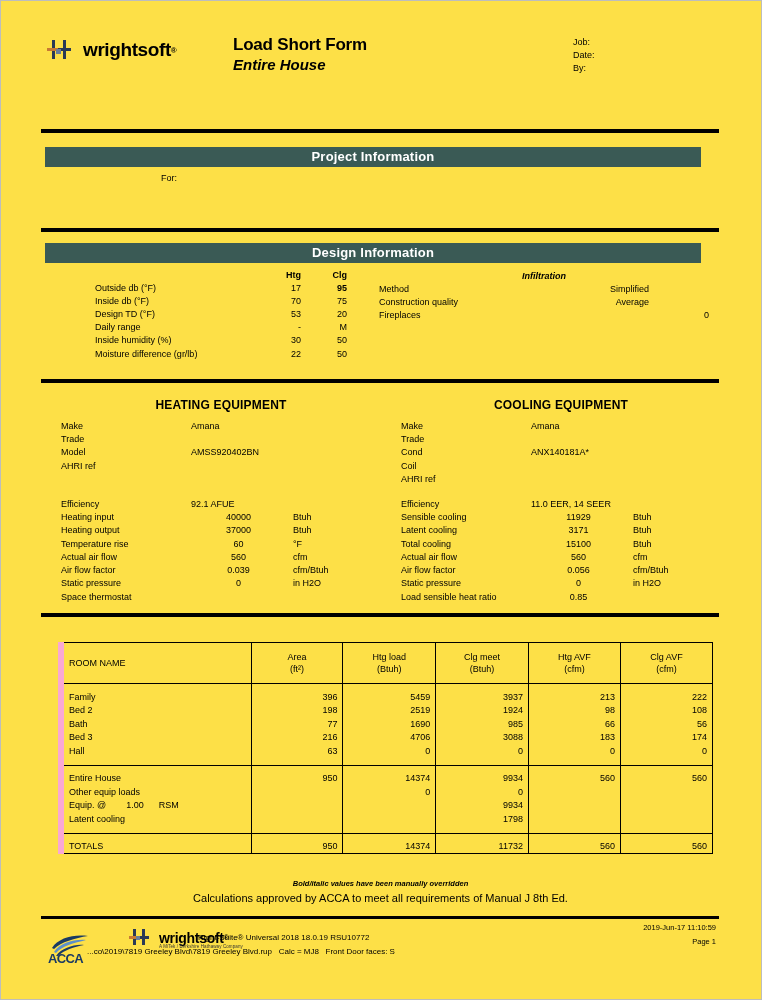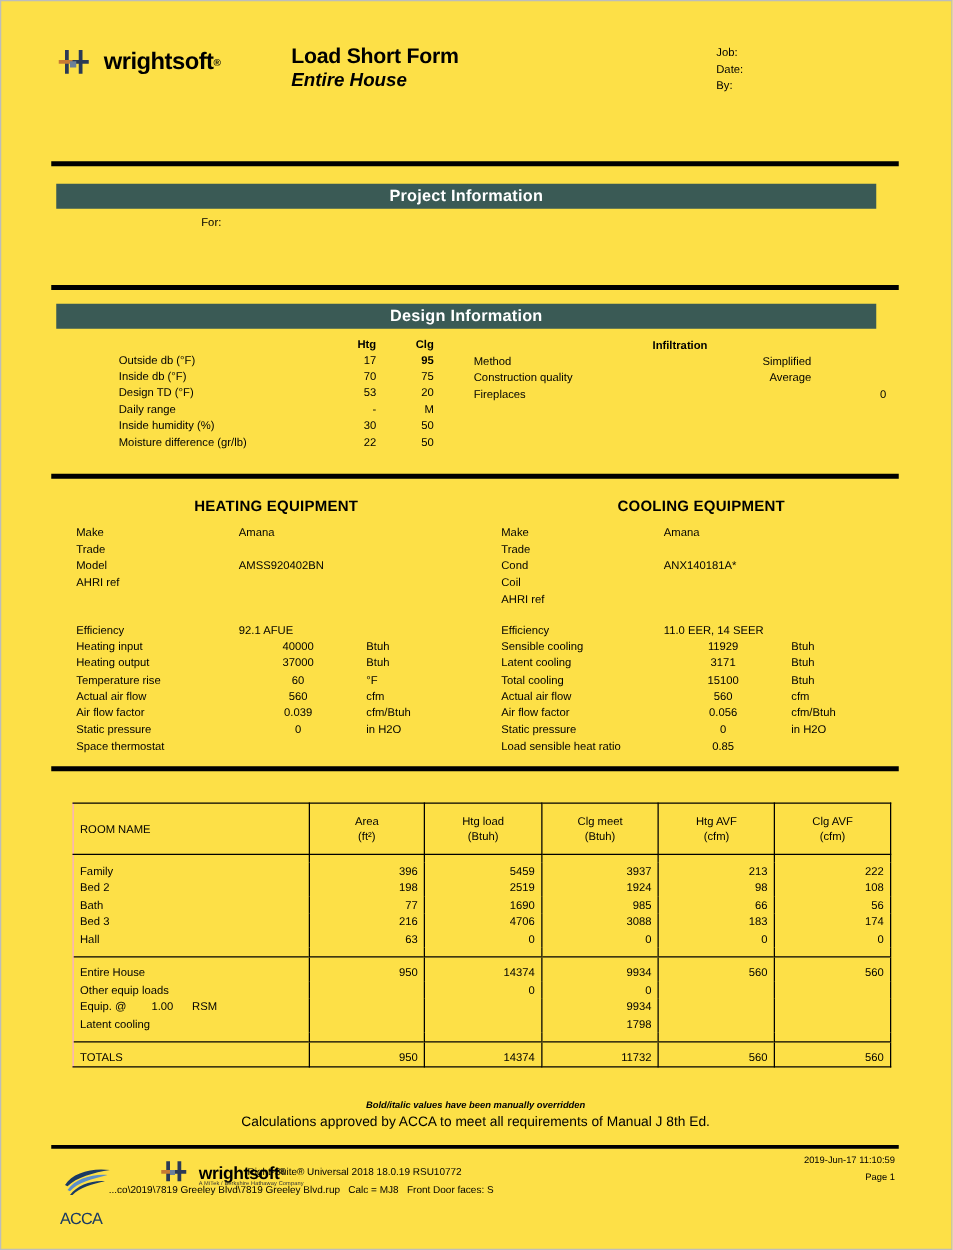--- a/index.html
+++ b/index.html
@@ -159,21 +159,21 @@
     left: 378px;
     top: 268px;
     width: 330px;
     font-size: 9px;
   }
   .design-right table { border-collapse: collapse; width: 100%; }
   .design-right td { font-size: 9px; padding: 0; height: 13px; }
   .dr-label { width: 160px; }
   .dr-val { text-align: right; width: 110px; }
   .dr-val2 { text-align: right; width: 60px; }
-  .infil-head { text-align: center; font-weight: bold; }
+  .infil-head { text-align: center; font-weight: bold; font-style: italic; }
 
   
   .equip-title {
     position: absolute;
     font-size: 12px;
     font-weight: bold;
     letter-spacing: 0.2px;
   }
   .equip-title.htg { left: 60px; top: 397px; width: 320px; text-align: center; }
   .equip-title.clg { left: 400px; top: 397px; width: 320px; text-align: center; }
@@ -209,21 +209,21 @@
   .room-table thead th {
     border-top: 1px solid #000;
     border-bottom: 1px solid #000;
     text-align: center;
     height: 40px;
     vertical-align: middle;
     font-size: 9px;
     line-height: 12px;
   }
   .room-table th:first-child, .room-table td:first-child {
-    border-left: 1px solid #f9a8d4;
+    border-left: 6px solid #f9a8d4;
     text-align: left;
   }
   .room-table td.num { text-align: right; height: 13.5px; }
   .room-table td.name { text-align: left; height: 13.5px; }
   .rt-pad-top td { height: 6px; border-bottom: none; }
   .rt-pad-bot td { height: 7px; }
   .sep-row td {
     border-top: 1px solid #000;
     height: 6px;
   }
@@ -272,23 +272,23 @@
   .acca-logo {
     position: absolute;
     left: 47px;
     top: 930px;
     width: 48px;
     height: 38px;
   }
   .acca-word {
     position: absolute;
     left: 0;
-    top: 36px;
+    top: 20px;
     font-size: 13px;
-    font-weight: normal;
+    font-weight: bold;
     color: #1a3a63;
     letter-spacing: -0.6px;
   }
   .footer-brand {
     position: absolute;
     left: 128px;
     top: 928px;
     display: flex;
     align-items: center;
   }

